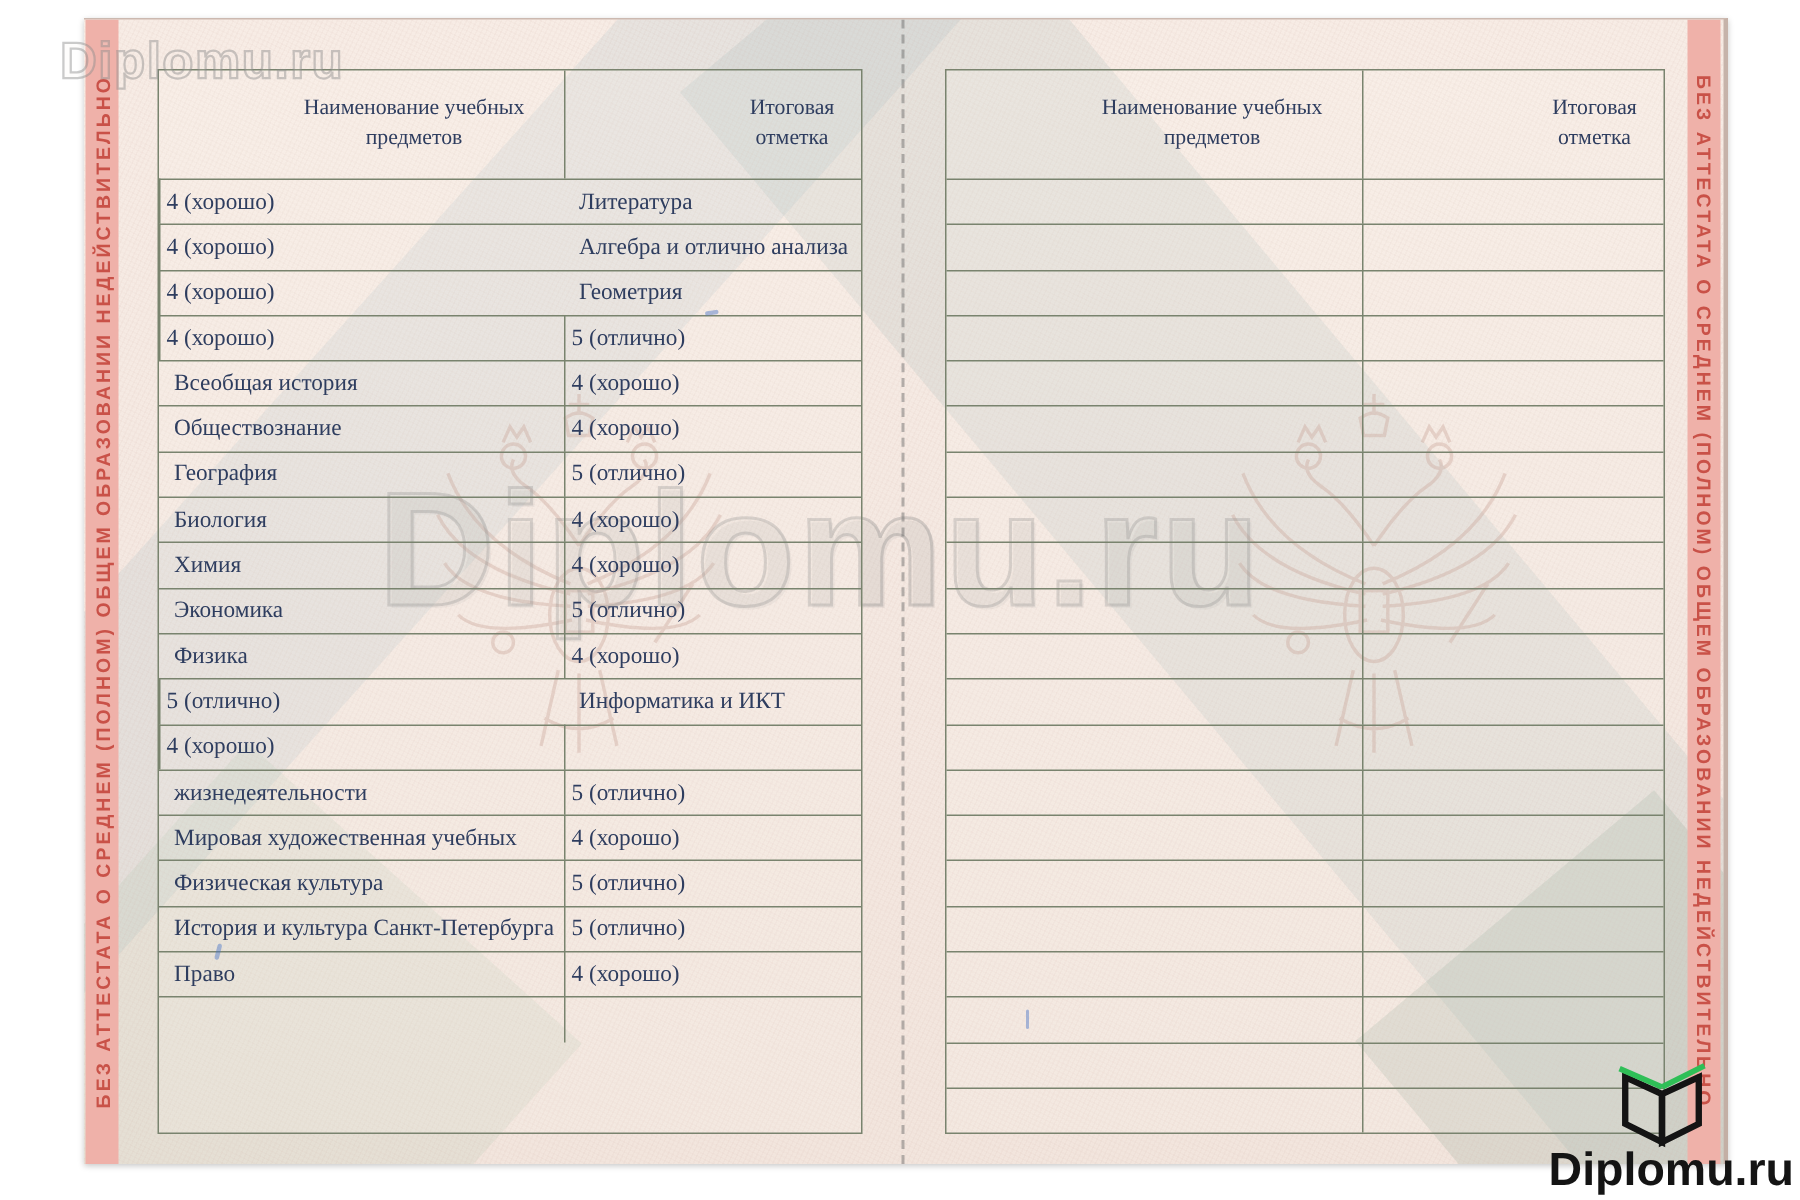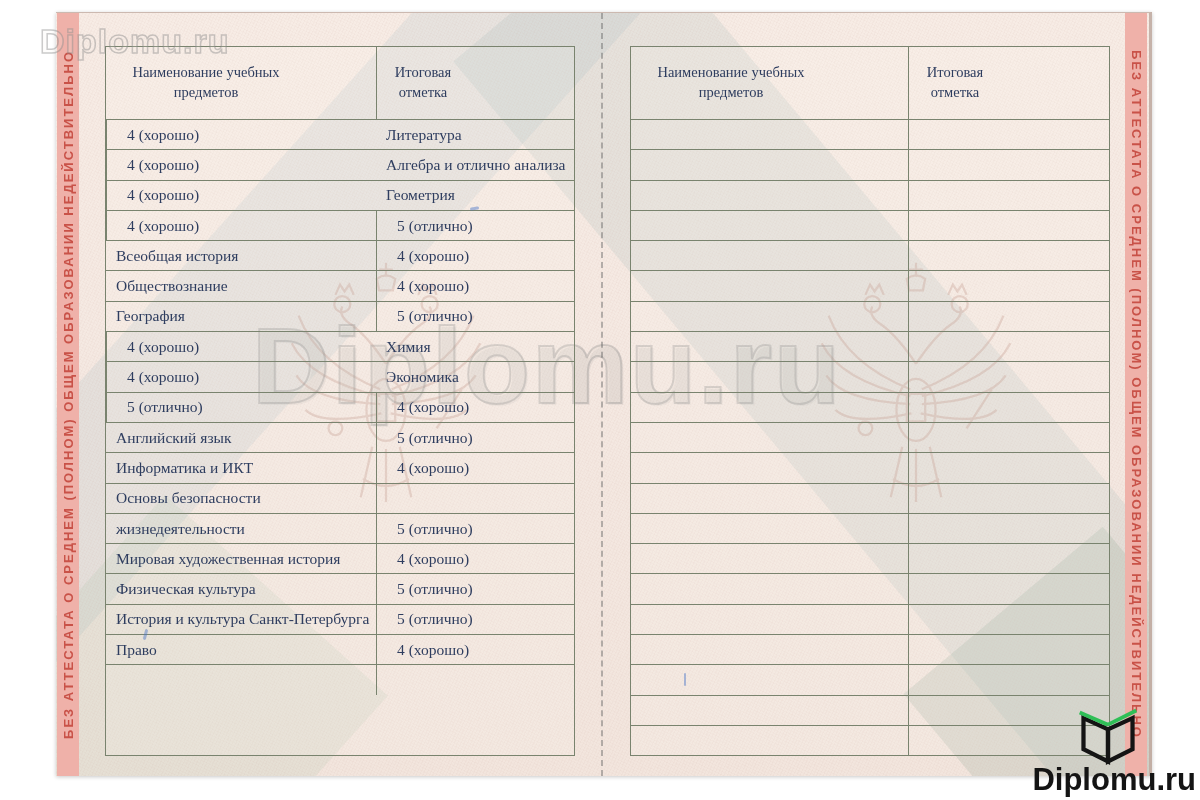--- a/index.html
+++ b/index.html
@@ -44,28 +44,28 @@
 
   
   .fold{position:absolute;left:545px;top:0;bottom:0;width:0;border-left:2px dashed rgba(100,100,100,.45);}
 
   
   .tbl{position:absolute;top:33px;border:1px solid var(--line);display:grid;
     grid-template-rows:72px repeat(21,30.3px);background:rgba(255,252,250,.12);}
   .tbl-left{left:49px;width:470px;grid-template-columns:270px 198px;}
   .tbl-right{left:574px;width:480px;grid-template-columns:277px 201px;}
   .c{display:flex;align-items:center;color:var(--ink);}
-  .c.head{justify-content:flex-start;text-align:center;font-size:14.5px;line-height:1.35;font-family:Liberation Serif, serif;}
+  .c.head{justify-content:flex-end;text-align:center;font-size:14.5px;line-height:1.35;font-family:Liberation Serif, serif;}
   .c.head .hwrap{display:block;}
   .hw-subj{width:200px;}
   .hw-mark{width:92px;}
   .c.body{border-top:1px solid var(--line);font-size:15.5px;}
   .c.subj.body{padding-left:10px;}
   .c.mark{border-left:1px solid var(--line);}
-  .c.mark.body{padding-left:20px;}
+  .c.mark.body{padding-left:4px;}
 
   
   .eagle{position:absolute;width:230px;height:300px;color:#c49a8e;opacity:.38;pointer-events:none;}
   .eagle-l{left:215px;top:240px;}
   .eagle-r{left:745px;top:240px;}
 
   
   .wm-big{position:absolute;left:196px;top:290px;
     font-family:"Liberation Sans",sans-serif;font-weight:800;font-size:108px;letter-spacing:2px;
     color:rgba(200,195,190,.10);-webkit-text-stroke:2px rgba(130,130,130,.30);
@@ -157,35 +157,35 @@
         <div class="c body mark">4 (хорошо)</div>
         <div class="c body subj">Геометрия</div>
         <div class="c body mark">4 (хорошо)</div>
         <div class="c body mark">5 (отлично)</div>
         <div class="c body subj">Всеобщая история</div>
         <div class="c body mark">4 (хорошо)</div>
         <div class="c body subj">Обществознание</div>
         <div class="c body mark">4 (хорошо)</div>
         <div class="c body subj">География</div>
         <div class="c body mark">5 (отлично)</div>
+        <div class="c body subj">Биология</div>
         <div class="c body mark">4 (хорошо)</div>
         <div class="c body subj">Химия</div>
         <div class="c body mark">4 (хорошо)</div>
         <div class="c body subj">Экономика</div>
         <div class="c body mark">5 (отлично)</div>
-        <div class="c body mark">4 (хорошо)</div>
-        <div class="c body subj">Английский язык</div>
+        <div class="c body subj">Физика</div>
+        <div class="c body mark">4 (хорошо)</div>
         <div class="c body mark">5 (отлично)</div>
         <div class="c body subj">Информатика и ИКТ</div>
         <div class="c body mark">4 (хорошо)</div>
-        <div class="c body subj">Основы безопасности</div>
         <div class="c body mark"></div>
         <div class="c body subj">жизнедеятельности</div>
         <div class="c body mark">5 (отлично)</div>
-        <div class="c body subj">Мировая художественная история</div>
+        <div class="c body subj">Мировая художественная учебных</div>
         <div class="c body mark">4 (хорошо)</div>
         <div class="c body subj">Физическая культура</div>
         <div class="c body mark">5 (отлично)</div>
         <div class="c body subj">История и культура Санкт-Петербурга</div>
         <div class="c body mark">5 (отлично)</div>
         <div class="c body subj">Право</div>
         <div class="c body mark">4 (хорошо)</div>
         <div class="c body subj"></div>
         <div class="c body mark"></div>
       </div>

